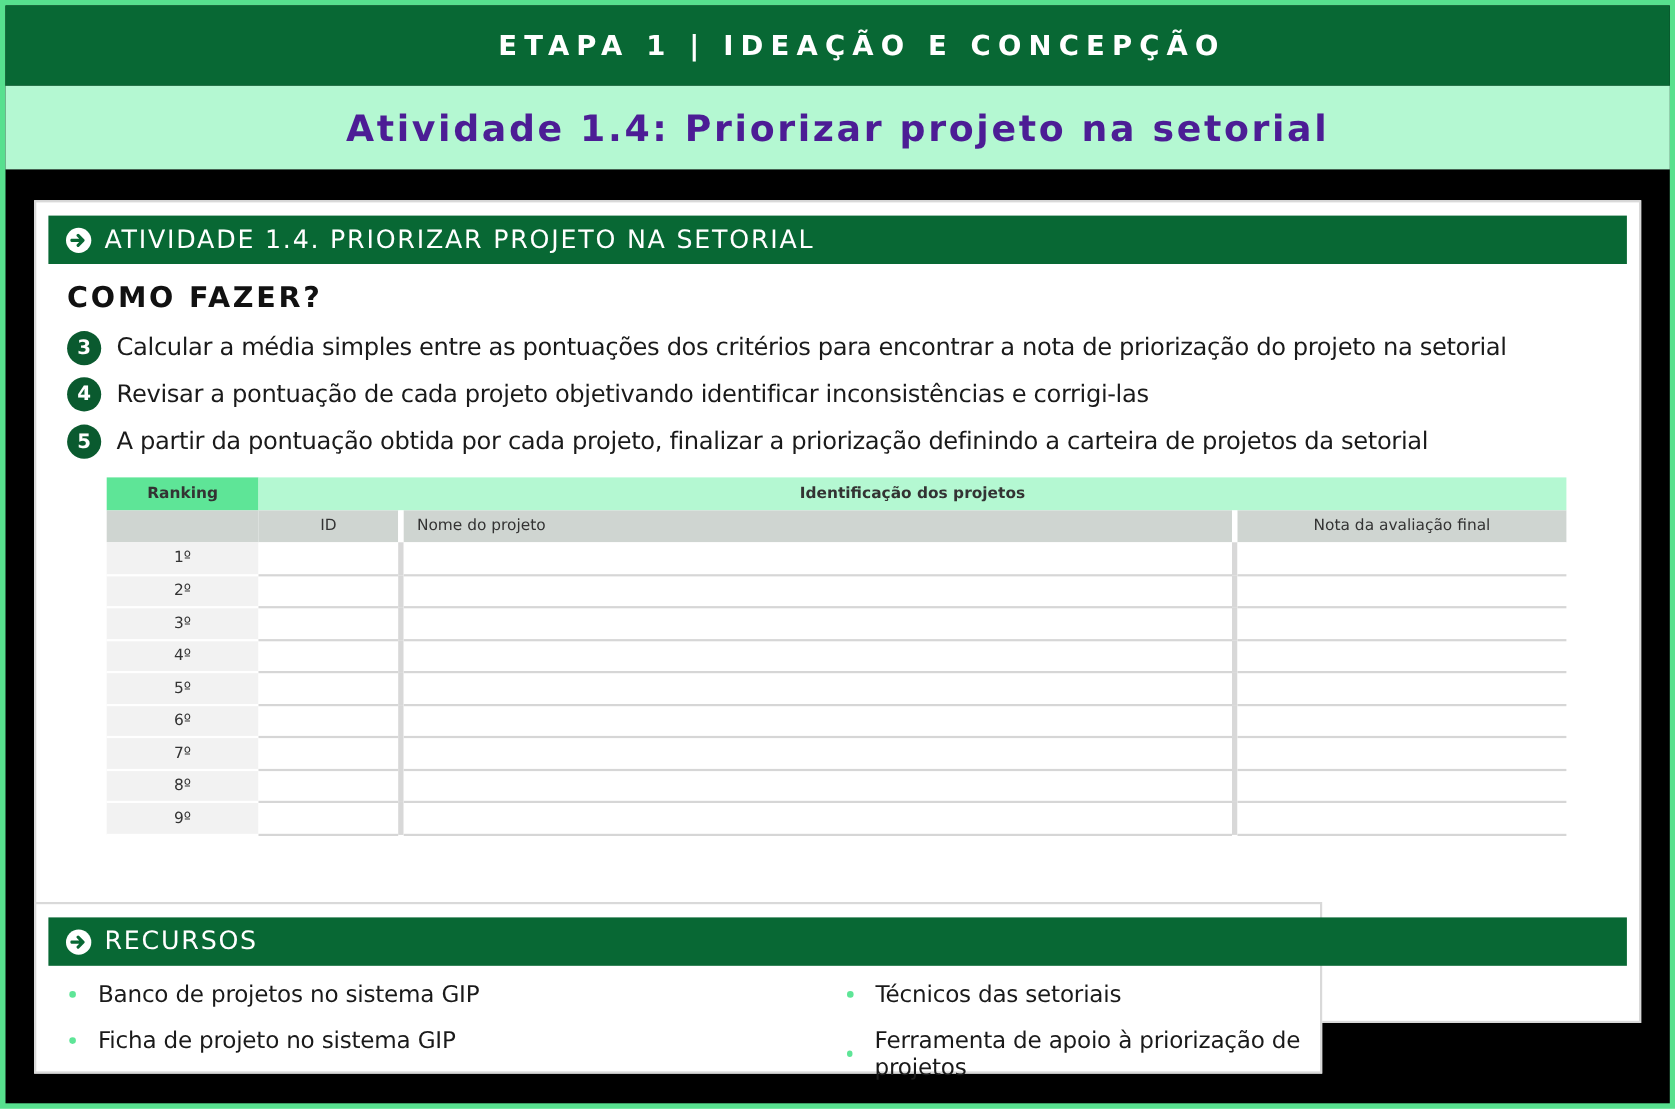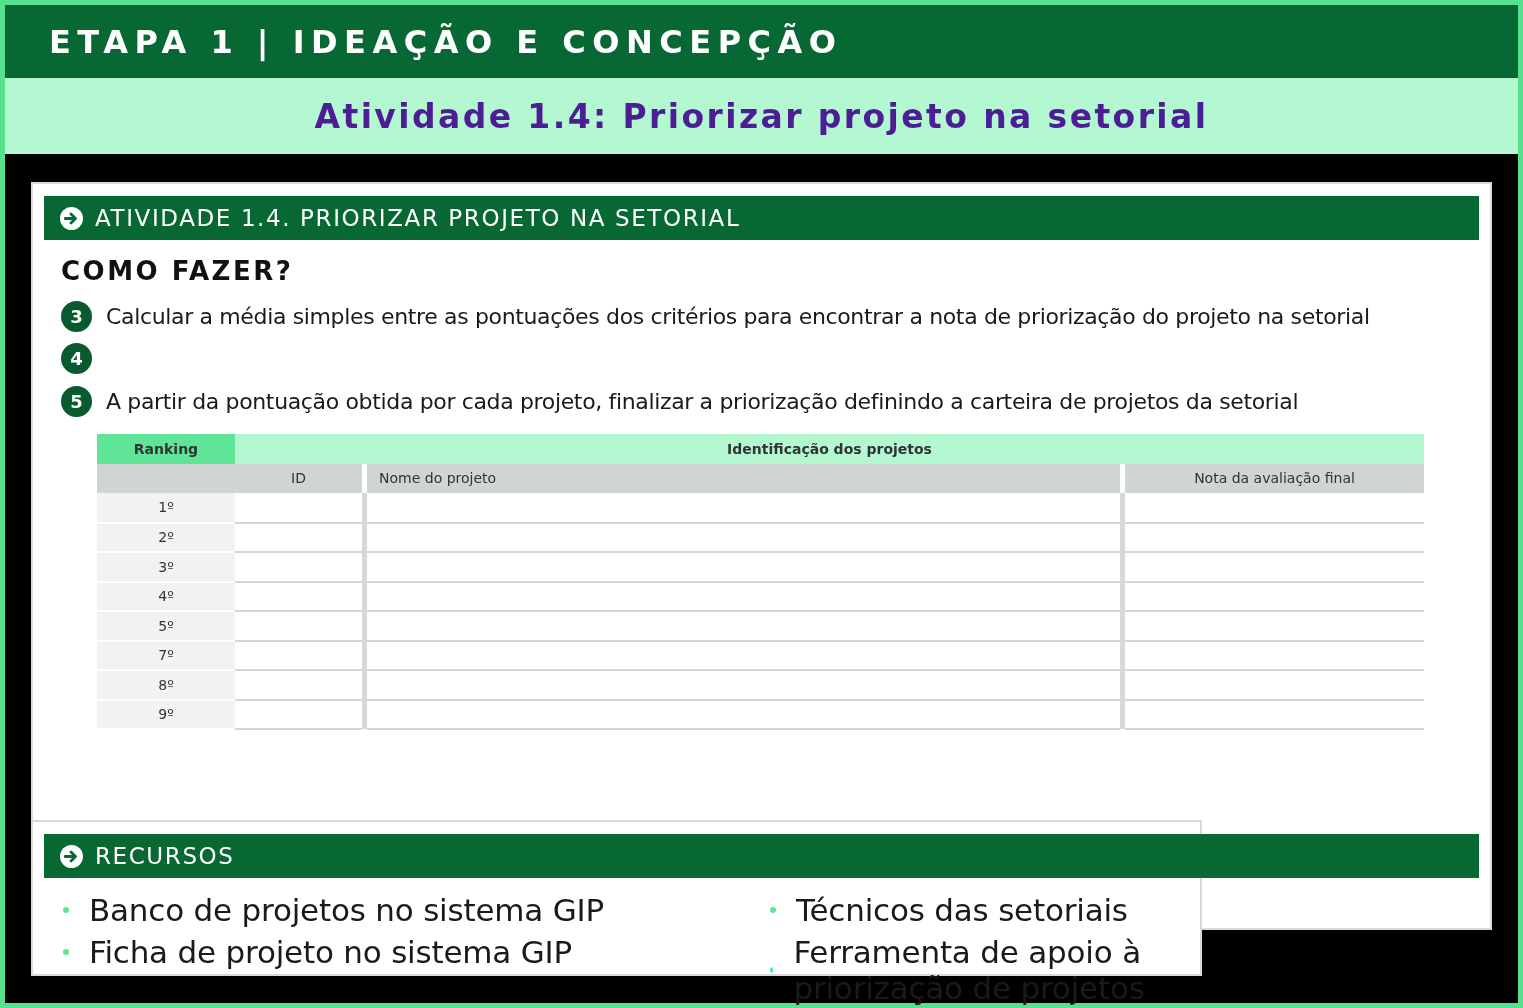--- a/index.html
+++ b/index.html
@@ -9,23 +9,23 @@
     font-family: "DejaVu Sans", sans-serif;
     position: relative;
   }
   .frame {
     position: absolute; left: 5px; top: 5px; width: 1513px; height: 998px;
     background: #000;
   }
   .etapa-bar {
     position: absolute; left: 0; top: 0; width: 1513px; height: 73px;
     background: #086834; color: #fff;
-    display: flex; align-items: center; 
+    display: flex; align-items: center; justify-content: center;
     font-family: "DejaVu Sans", sans-serif; font-weight: bold;
-    font-size: 32px; letter-spacing: 6.5px; padding-left: 44px;
+    font-size: 25px; letter-spacing: 6.5px; padding-left: 44px;
   }
   .atividade-bar {
     position: absolute; left: 0; top: 73px; width: 1513px; height: 76px;
     background: #b4f8d2; color: #4c1d95;
     display: flex; align-items: center; justify-content: center;
     font-weight: bold; font-size: 33px; letter-spacing: 2.4px;
   }
   .panel {
     position: absolute; background: #fff; border: 2px solid #d9d9d9;
   }
@@ -66,21 +66,21 @@
   .h1-ranking { background: #5ee597; font-weight: bold; text-align: center; color: #333; }
   .h1-ident { background: #b4f8d2; font-weight: bold; text-align: center; color: #333; }
   .h2 td { background: #cfd5d1; color: #333; }
   .rank-cell { background: #f2f2f2; text-align: center; border-bottom: 2px solid #fff; }
   .data-cell { border-bottom: 2px solid #d6d6d6; background: #fff; }
   .sep { background: #d8d8d8; }
   tr.body-row td.sep { background: #d8d8d8; }
 
   .res-item {
     position: absolute; display: flex; align-items: center;
-    font-size: 31px; color: #1a1a1a; letter-spacing: -0.2px;
+    font-size: 21px; color: #1a1a1a; letter-spacing: -0.2px;
   }
   .res-item .dot {
     width: 6px; height: 6px; border-radius: 50%; background: #5ee597;
     margin-right: 20px;
   }
 </style>
 </head>
 <body>
 
 <div class="frame">
@@ -102,20 +102,21 @@
     </div>
 
     <div class="como-fazer">COMO FAZER?</div>
 
     <div class="step" style="top:117px;">
       <span class="num">3</span>
       <span class="txt">Calcular a média simples entre as pontuações dos critérios para encontrar a nota de priorização do projeto na setorial</span>
     </div>
     <div class="step" style="top:159px;">
       <span class="num">4</span>
+      <span class="txt">Revisar a pontuação de cada projeto objetivando identificar inconsistências e corrigi-las</span>
     </div>
     <div class="step" style="top:202px;">
       <span class="num">5</span>
       <span class="txt">A partir da pontuação obtida por cada projeto, finalizar a priorização definindo a carteira de projetos da setorial</span>
     </div>
 
     <table class="rank">
       <colgroup>
         <col style="width:138px">
           <col style="width:127px">
@@ -171,20 +172,28 @@
       </tr>
       <tr class="body-row">
         <td class="rank-cell">5º</td>
         <td class="data-cell"></td>
         <td class="sep"></td>
         <td class="data-cell"></td>
         <td class="sep"></td>
         <td class="data-cell"></td>
       </tr>
       <tr class="body-row">
+        <td class="rank-cell">6º</td>
+        <td class="data-cell"></td>
+        <td class="sep"></td>
+        <td class="data-cell"></td>
+        <td class="sep"></td>
+        <td class="data-cell"></td>
+      </tr>
+      <tr class="body-row">
         <td class="rank-cell">7º</td>
         <td class="data-cell"></td>
         <td class="sep"></td>
         <td class="data-cell"></td>
         <td class="sep"></td>
         <td class="data-cell"></td>
       </tr>
       <tr class="body-row">
         <td class="rank-cell">8º</td>
         <td class="data-cell"></td>

